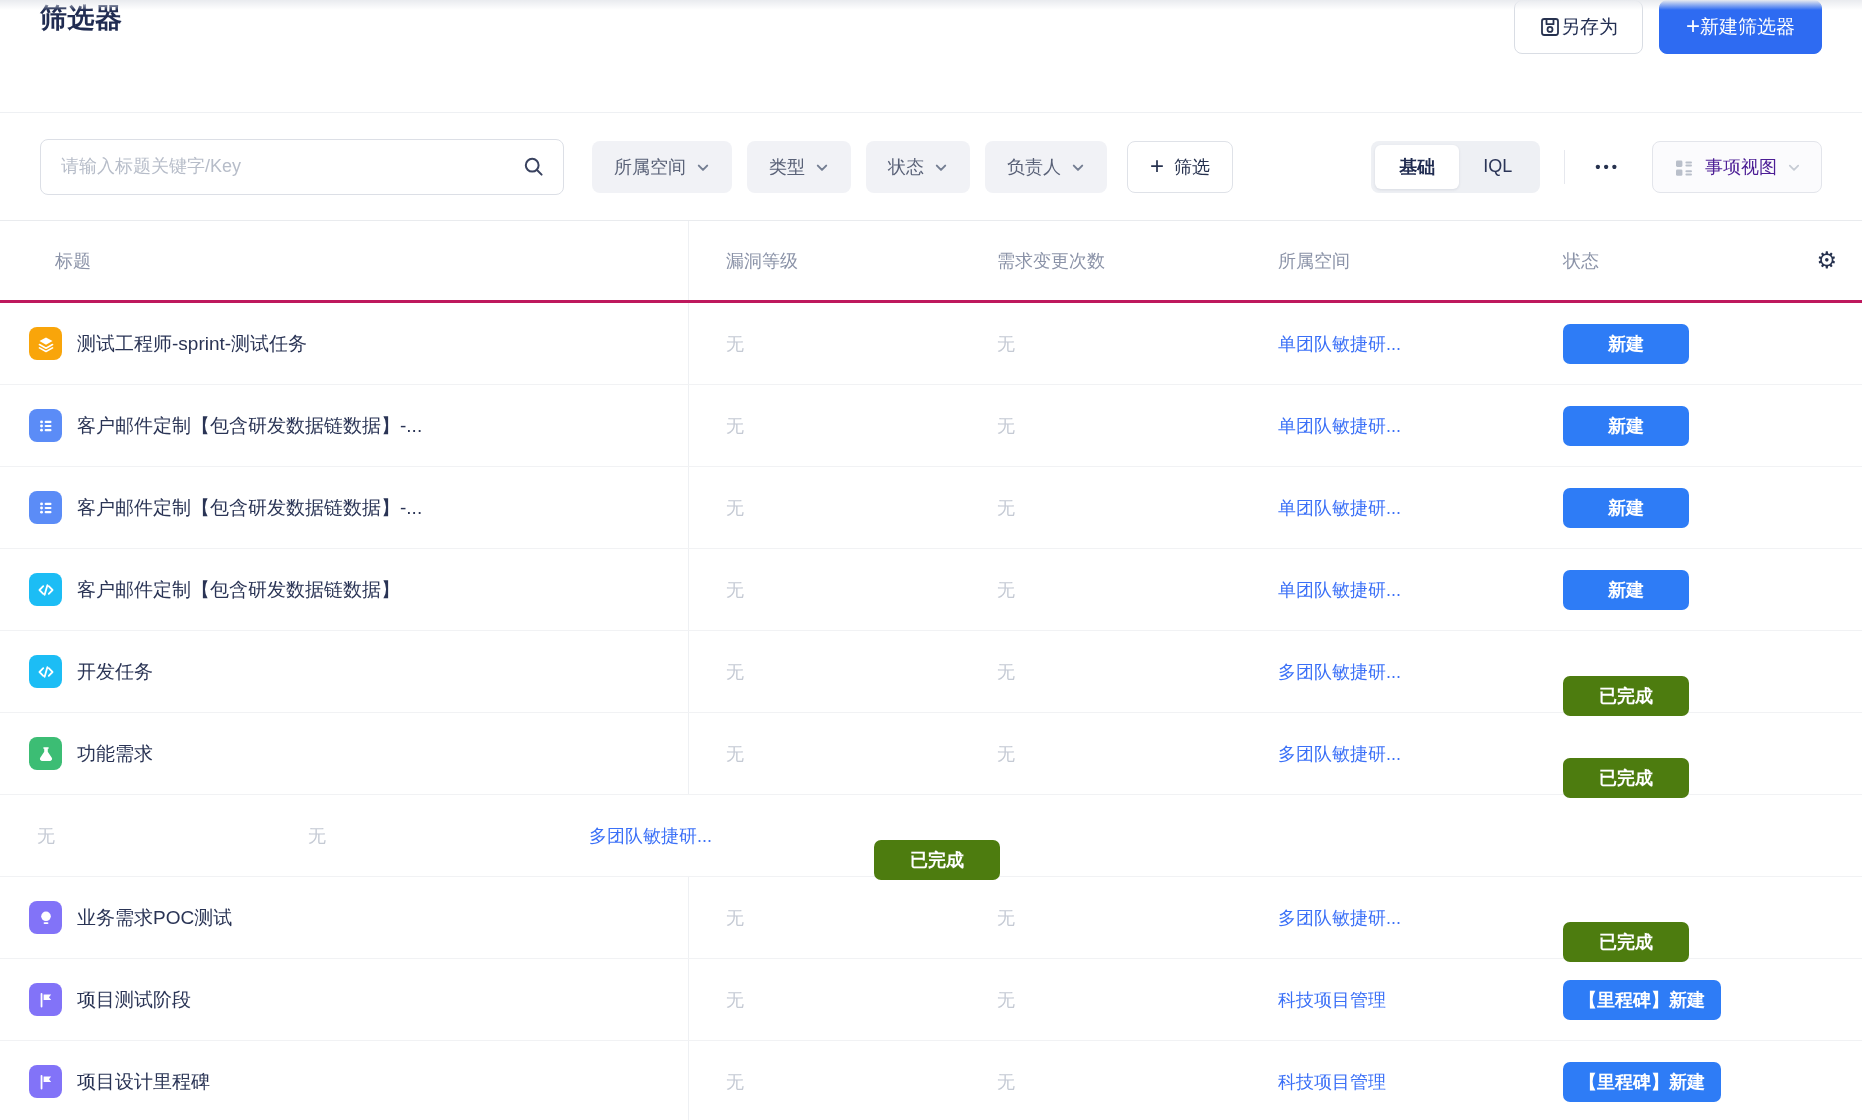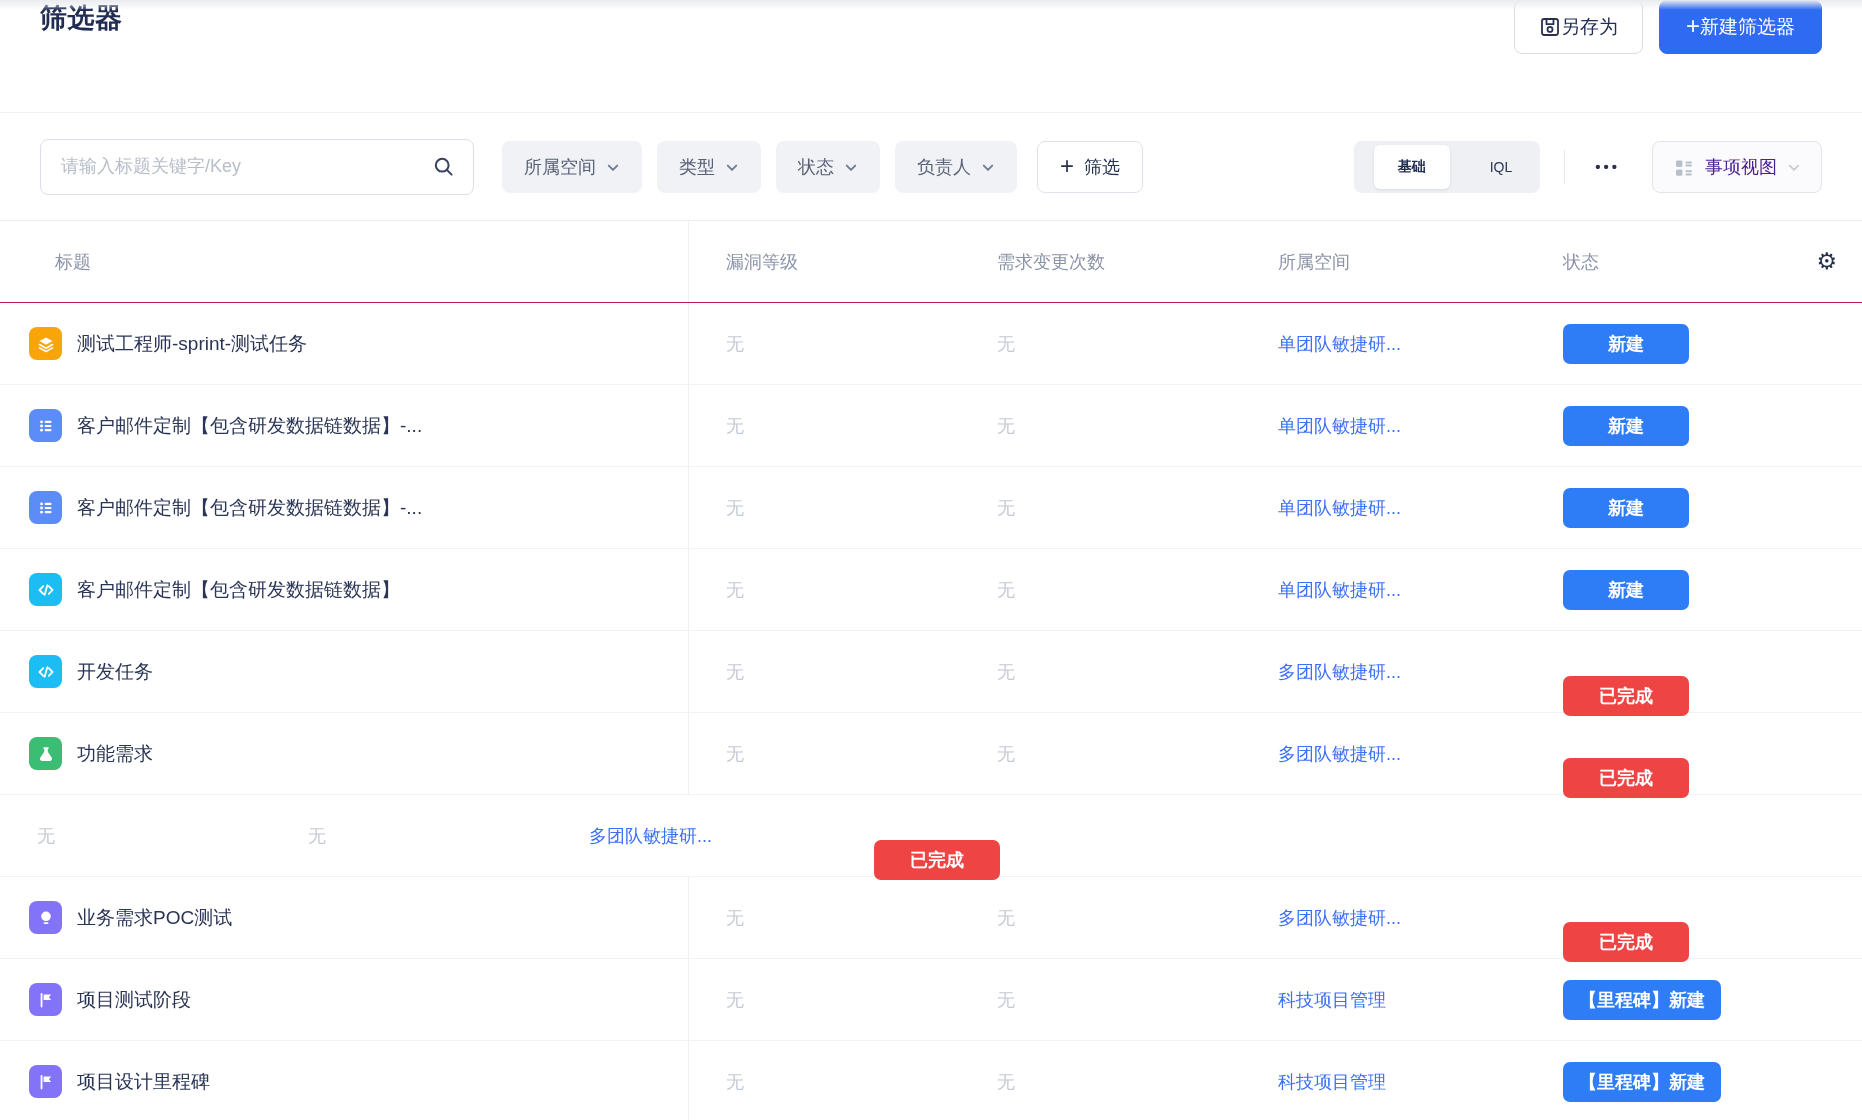--- a/index.html
+++ b/index.html
@@ -16,52 +16,52 @@
   .topbar-spacer { flex:1; }
   .btn { display:inline-flex; align-items:center; justify-content:center; 
     height:54px; border-radius:8px; font-size:19px; cursor:pointer; white-space:nowrap; }
   .btn-secondary { background:#fff; border:1px solid #d9dde4; color:#232f53; padding:0 24px; }
   .btn-primary { background:#2e6bf2; border:1px solid #2e6bf2; color:#fff; padding:0 26px;
     margin-left:16px; }
   .plus-glyph { font-size:24px; font-weight:400; line-height:1; margin-top:-2px; }
 
   
   .filterbar { height:107px; padding:0 40px; display:flex; align-items:center; }
-  .search-wrap { position:relative; width:434px; height:56px; margin-right:28px; flex:none; }
+  .search-wrap { position:relative; width:524px; height:56px; margin-right:28px; flex:none; }
   .search-wrap input { width:100%; height:100%; border:1px solid #dcdfe6; border-radius:8px;
     padding:0 52px 0 20px; font-size:18px; color:#2b3557; outline:none;
     font-family:inherit; }
   .search-wrap input::placeholder { color:#b7bdc9; }
   .search-icon { position:absolute; right:18px; top:16px; }
   .pill { display:inline-flex; align-items:center; gap:10px; height:52px; padding:0 22px;
     background:#f1f2f6; border-radius:8px; font-size:18px; color:#596177; cursor:pointer;
     margin-right:15px; flex:none; }
   .pill .chev { color:#747e92; margin-top:2px; }
   .btn-filter { background:#fff; border:1px solid #dfe2e8; color:#27324f; height:52px;
     padding:0 22px; border-radius:8px; display:inline-flex; align-items:center; gap:10px;
     font-size:18px; cursor:pointer; margin-left:5px; flex:none; }
   .fb-spacer { flex:1; }
   .mode-toggle { display:inline-flex; align-items:center; background:#eef0f4; border-radius:8px;
     padding:4px; height:52px; flex:none; }
   .mode-opt { display:inline-flex; align-items:center; justify-content:center; height:44px;
-    padding:0 24px; border-radius:6px; font-size:14px; color:#2b3557; cursor:pointer;margin-left:16px; }
+    padding:0 24px; border-radius:6px; font-size:18px; color:#2b3557; cursor:pointer; }
   .mode-opt.active { background:#fff; font-weight:bold; color:#1f2b50;
     box-shadow:0 1px 3px rgba(31,43,80,.10); }
   .v-divider { width:1px; height:34px; background:#e6e8ee; margin:0 24px; flex:none; }
   .more-dots { font-size:15px; font-weight:bold; letter-spacing:3px; color:#27324f;
     cursor:pointer; padding:8px 6px; flex:none; }
   .view-select { display:inline-flex; align-items:center; gap:10px; height:52px; padding:0 20px;
     margin-left:26px; background:#fbfbfd; border:1px solid #e3e5eb; border-radius:8px;
     font-size:18px; color:#4c1d95; cursor:pointer; flex:none; }
   .view-select .chev { color:#c6cbd4; margin-top:2px; }
 
   
   .table { border-top:1px solid #e9ebee; }
   .thead, .trow { display:flex; align-items:center; height:82px; }
-  .thead { color:#8b93a8; font-size:18px; border-bottom:1px solid #be185d; position:relative; }
+  .thead { color:#8b93a8; font-size:18px; border-bottom:3px solid #be185d; position:relative; }
   .trow { border-bottom:1px solid #f1f2f4; }
   .c { flex:none; }
   .c1 { width:689px; height:100%; display:flex; align-items:center;
     border-right:1px solid #eef0f3; padding-left:29px; }
   .thead .c1 { padding-left:55px; }
   .c2 { width:308px; padding-left:37px; }
   .c3 { width:281px; padding-left:0; }
   .c4 { width:285px; padding-left:0; }
   .c5 { flex:1; display:flex; align-items:center; }
   .thead .c5 { justify-content:space-between; padding-right:25px; }
@@ -76,21 +76,21 @@
   .row-icon[data-icon="bookmark-icon"] { background:#3cbd74; }
   .row-icon[data-icon="bulb-icon"]     { background:#8273f8; }
   .row-icon[data-icon="flag-icon"]     { background:#8273f8; }
   .row-title { font-size:19px; color:#2a3455; white-space:nowrap; overflow:hidden;
     text-overflow:ellipsis; cursor:pointer; }
   .space-link { font-size:18px; color:#3b70f7; text-decoration:none; cursor:pointer; }
   .badge { display:inline-flex; align-items:center; justify-content:center; min-width:126px;
     height:40px; padding:0 16px; border-radius:7px; color:#fff; font-size:18px;
     font-weight:bold; white-space:nowrap; }
   .badge[data-color="blue"]  { background:#2e7cf6; }
-  .badge[data-color="green"] { background:#ef4444;margin-top:48px; }
+  .badge[data-color="green"] { background:#4d7c0f;margin-top:48px; }
   .gear { font-size:23px; color:#27324f; cursor:pointer; line-height:1;
     font-family:"DejaVu Sans",sans-serif; }
   .chev svg { display:block; }
 </style>
 </head>
 <body>
 
 <div class="page">
   <div class="top-shade"></div>
 

